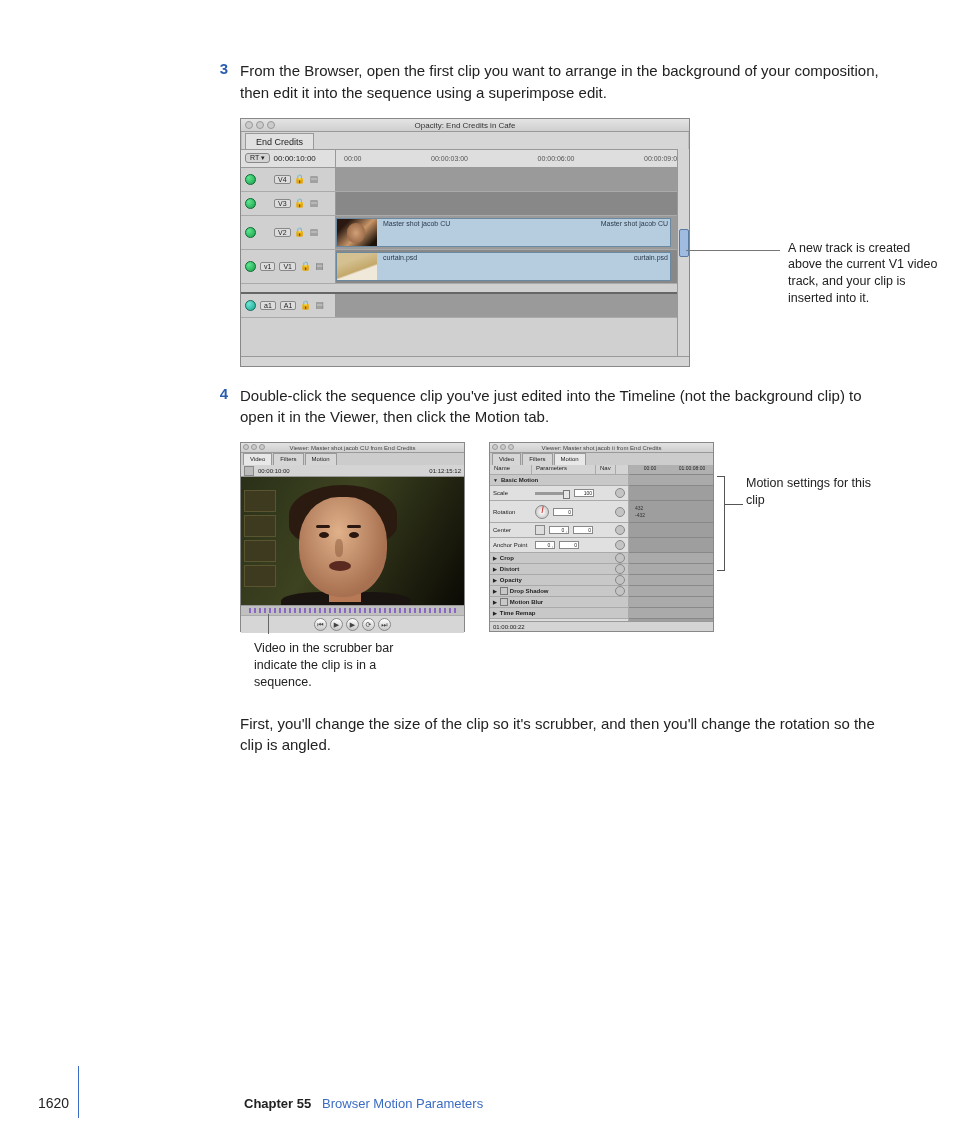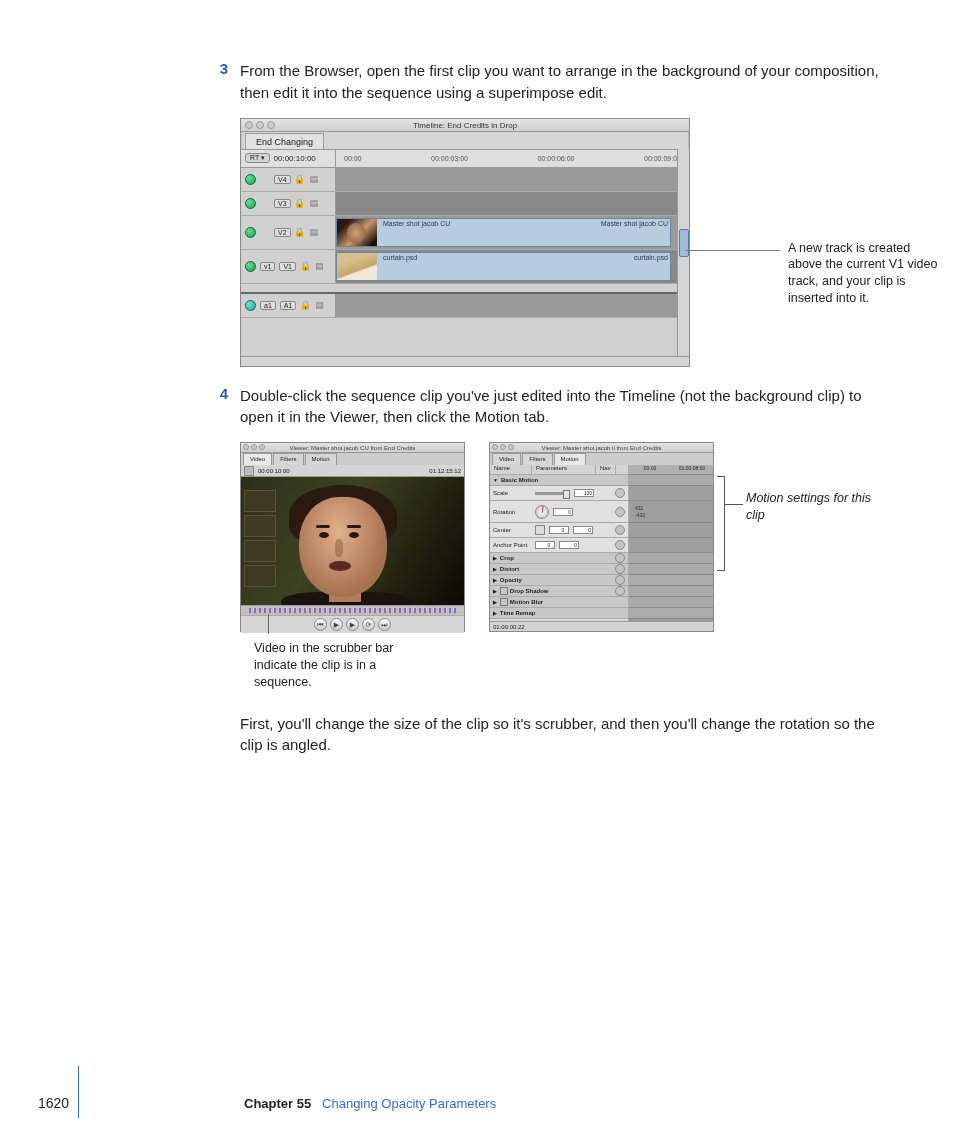--- a/index.html
+++ b/index.html
@@ -133,23 +133,23 @@
   </div>
 
   <div class="figure-row">
     <div class="timeline-win">
       <div class="tl-titlebar">
         <div class="dots">
             <span></span>
             <span></span>
             <span></span>
           </div>
-        <span>Timeline: End Credits in Drop</span>
-      </div>
-      <div class="tl-tab">End Changing</div>
+        <span>Opacity: End Credits in Cafe</span>
+      </div>
+      <div class="tl-tab">End Credits</div>
       <div class="tl-body">
         <div class="tl-head">
           <div class="tl-rt">
             <span class="btn">RT ▾</span>
             <span>00:00:10:00</span>
           </div>
           <div class="tl-ruler">
             <span>00:00</span>
             <span>00:00:03:00</span>
             <span>00:00:06:00</span>
@@ -393,30 +393,30 @@
           <div class="lane" style="height:11px;background:#aaa;"></div>
         </div>
       </div>
       <div class="m-foot">
           <span>01:00:00:22</span>
         </div>
     </div>
 
     <div class="bracket" style="left:477px;top:34px;height:95px;"></div>
     <div style="position:absolute;left:485px;top:62px;width:18px;border-top:1px solid #555;"></div>
-    <div class="callout annotation" style="left:506px;top:48px;width:130px;font-style:italic;">Motion settings for this clip</div>
+    <div class="callout annotation" style="left:506px;top:33px;width:130px;">Motion settings for this clip</div>
   </div>
 
   <div style="position:relative;margin-left:170px;">
     <div style="position:absolute;left:28px;top:-26px;height:20px;width:1px;background:#666;"></div>
     <div class="annotation" style="margin-left:14px;width:160px;">Video in the scrubber bar indicate the clip is in a sequence.</div>
   </div>
 
   <div style="margin: 22px 0 0 170px; line-height:1.45;">First, you'll change the size of the clip so it's scrubber, and then you'll change the rotation so the clip is angled.</div>
 </div>
 
 <div class="footer">
   <div class="page-num">1620</div>
   <div class="vline"></div>
   <div class="chap">
-    <b>Chapter 55</b>&nbsp;&nbsp;&nbsp;<span>Changing Opacity Parameters</span>
+    <b>Chapter 55</b>&nbsp;&nbsp;&nbsp;<span>Browser Motion Parameters</span>
   </div>
 </div>
 
 </body></html>

